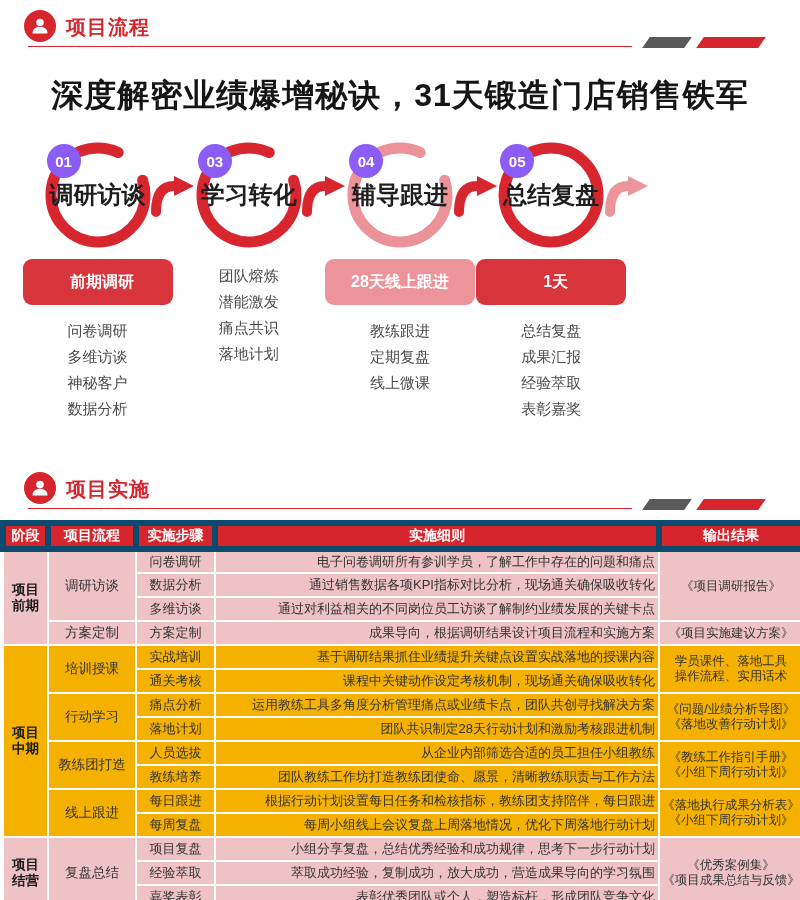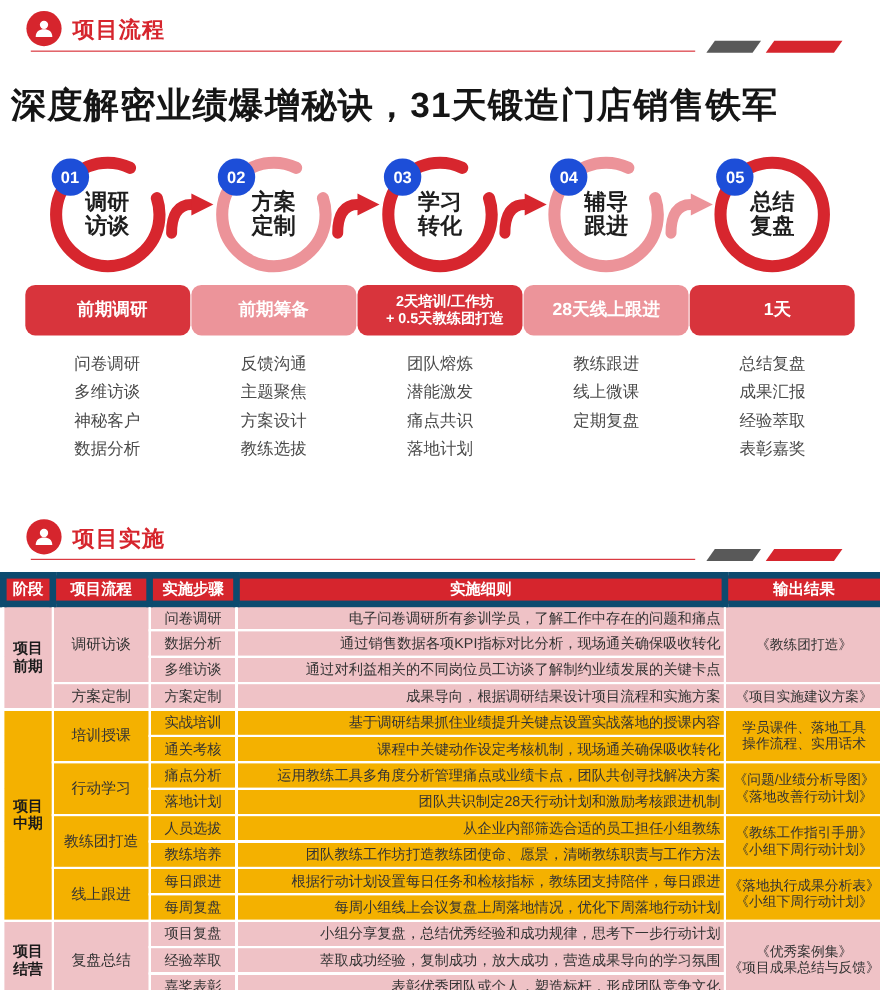--- a/index.html
+++ b/index.html
@@ -11,32 +11,32 @@
   .sec-header{position:relative;height:50px;}
   .sec-icon{position:absolute;left:24px;top:10px;width:32px;height:32px;border-radius:50%;
             background:#d6252d;display:flex;align-items:center;justify-content:center;}
   .sec-title{position:absolute;left:66px;top:14px;font-size:20px;font-weight:bold;color:#d6252d;letter-spacing:1px;}
   .sec-line{position:absolute;left:28px;top:46px;width:604px;height:1px;background:#d6252d;}
   .pgram{position:absolute;height:11px;top:37px;transform:skewX(-35deg);}
   .pgram.gray{left:646px;width:42px;background:#595959;}
   .pgram.red{left:700px;width:62px;background:#d6252d;}
 
   
-  .main-title{margin:24px 10px 0;font-size:32px;font-weight:bold;color:#151515;letter-spacing:1px;}
+  .main-title{margin:24px 10px 0;text-align:center;font-size:32px;font-weight:bold;color:#151515;letter-spacing:1px;}
 
   
   .flow{position:relative;display:flex;padding:0 22px;margin-top:22px;}
   .flow-col{width:151.2px;}
   .ring-wrap{position:relative;width:110px;height:110px;margin:0 auto;}
   .ring-svg{position:absolute;inset:0;}
   .c-red .ring-circle{stroke:#d7262e;}
   .c-pink .ring-circle{stroke:#ec9399;}
-  .ring-label{position:absolute;inset:0;display:flex;flex-direction:column;align-items:center;
-              justify-content:center;font-size:20px;font-weight:bold;color:#1e1e1e;line-height:1.12;}
-  .badge{position:absolute;left:4px;top:4px;width:34px;height:34px;border-radius:50%;background:#1d4ed8;
+  .ring-label{position:absolute;inset:0;display:flex;flex-direction:row;align-items:center;
+              justify-content:center;font-size:24px;font-weight:bold;color:#1e1e1e;line-height:1.12;}
+  .badge{position:absolute;left:4px;top:4px;width:34px;height:34px;border-radius:50%;background:#8b5cf6;
          color:#fff;font-size:15px;font-weight:bold;display:flex;align-items:center;justify-content:center;}
   .banner{margin:9px auto 0;width:150px;min-height:46px;border-radius:9px;display:flex;flex-direction:column;
           align-items:center;justify-content:center;color:#fff;font-weight:bold;font-size:16px;
           line-height:1.25;text-align:center;padding:2px;}
   .c-red .banner{background:#d8343c;padding-left:11px;}
   .c-pink .banner{background:#ec949a;}
   .banner.small span{font-size:13px;}
   .banner span{display:block;}
   .flow-list{list-style:none;margin:13px 0 0;padding:0;text-align:center;font-size:15px;color:#4a4a4a;}
   .flow-list li{line-height:26px;}
@@ -92,57 +92,32 @@
       <span>前期调研</span>
     </div>
     <ul class="flow-list">
       <li>问卷调研</li>
       <li>多维访谈</li>
       <li>神秘客户</li>
       <li>数据分析</li>
     </ul>
   </div>
 
-  <div class="flow-col c-pink">
-    <div class="ring-wrap">
-      <svg class="ring-svg" width="110" height="110" viewBox="0 0 110 110">
-        <circle class="ring-circle" cx="55" cy="55" r="47" fill="none" stroke-width="11" stroke-linecap="round" stroke-dasharray="242 37.7"></circle>
-      </svg>
-      <div class="badge">02</div>
-      <div class="ring-label">
-        <span>方案</span>
-        <span>定制</span>
-      </div>
-    </div>
-    <div class="banner">
-      <span>前期筹备</span>
-    </div>
-    <ul class="flow-list">
-      <li>反馈沟通</li>
-      <li>主题聚焦</li>
-      <li>方案设计</li>
-      <li>教练选拔</li>
-    </ul>
-  </div>
 
   <div class="flow-col c-red">
     <div class="ring-wrap">
       <svg class="ring-svg" width="110" height="110" viewBox="0 0 110 110">
         <circle class="ring-circle" cx="55" cy="55" r="47" fill="none" stroke-width="11" stroke-linecap="round" stroke-dasharray="242 37.7"></circle>
       </svg>
       <div class="badge">03</div>
       <div class="ring-label">
         <span>学习</span>
         <span>转化</span>
       </div>
     </div>
-    <div class="banner small">
-      <span>2天培训/工作坊</span>
-      <span>+ 0.5天教练团打造</span>
-    </div>
     <ul class="flow-list">
       <li>团队熔炼</li>
       <li>潜能激发</li>
       <li>痛点共识</li>
       <li>落地计划</li>
     </ul>
   </div>
 
   <div class="flow-col c-pink">
     <div class="ring-wrap">
@@ -153,22 +128,22 @@
       <div class="ring-label">
         <span>辅导</span>
         <span>跟进</span>
       </div>
     </div>
     <div class="banner">
       <span>28天线上跟进</span>
     </div>
     <ul class="flow-list">
       <li>教练跟进</li>
+      <li>定期复盘</li>
       <li>线上微课</li>
-      <li>定期复盘</li>
     </ul>
   </div>
 
   <div class="flow-col c-red">
     <div class="ring-wrap">
       <svg class="ring-svg" width="110" height="110" viewBox="0 0 110 110">
         <circle class="ring-circle" cx="55" cy="55" r="47" fill="none" stroke-width="11"></circle>
       </svg>
       <div class="badge">05</div>
       <div class="ring-label">
@@ -236,21 +211,21 @@
     </tr>
   </thead>
   <tbody>
 
     <tr class="s-pink">
       <td class="stage" rowspan="4"><span>项目前期</span></td>
       <td class="flowcell" rowspan="3">调研访谈</td>
       <td>问卷调研</td>
       <td class="detail">电子问卷调研所有参训学员，了解工作中存在的问题和痛点</td>
       <td class="output" rowspan="3">
-        <span>《教练团打造》</span>
+        <span>《项目调研报告》</span>
       </td>
     </tr>
     <tr class="s-pink">
       <td>数据分析</td>
       <td class="detail">通过销售数据各项KPI指标对比分析，现场通关确保吸收转化</td>
     </tr>
     <tr class="s-pink">
       <td>多维访谈</td>
       <td class="detail">通过对利益相关的不同岗位员工访谈了解制约业绩发展的关键卡点</td>
     </tr>

